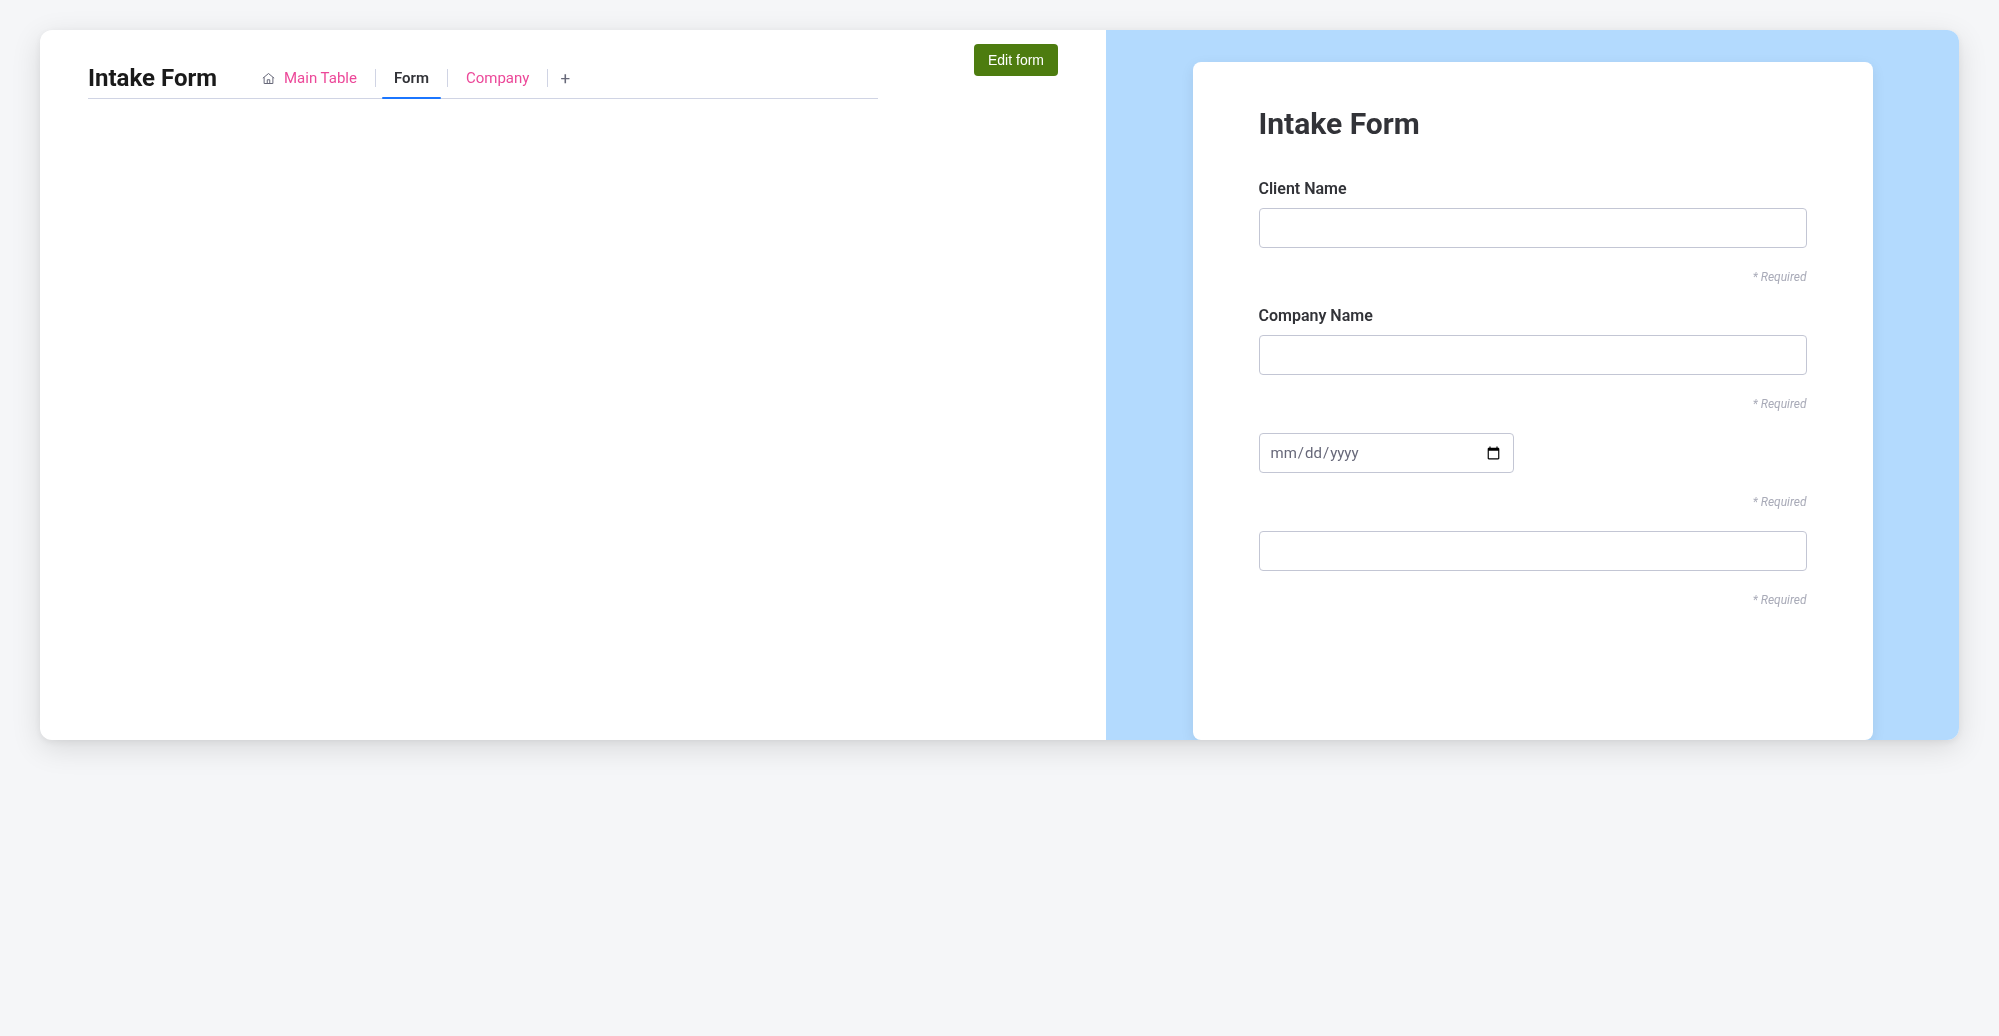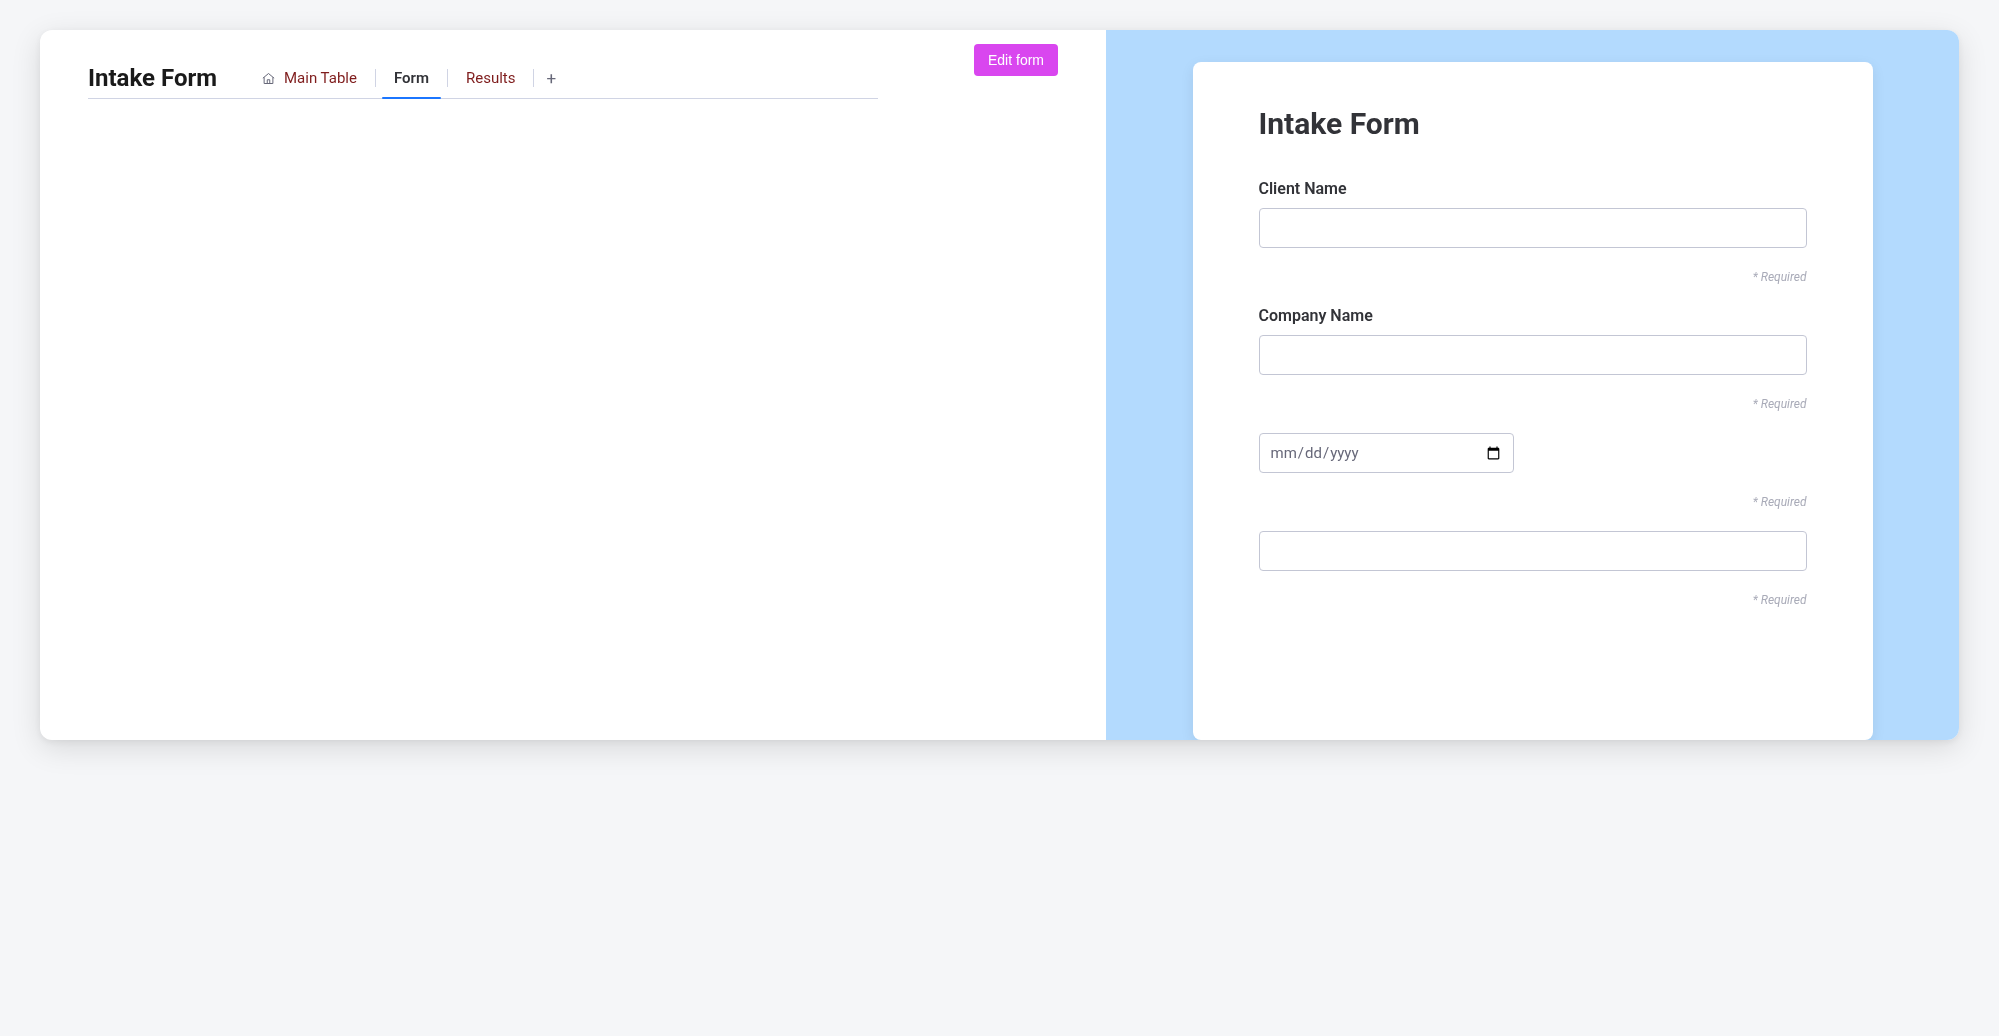--- a/index.html
+++ b/index.html
@@ -39,21 +39,21 @@
     align-items: center;
     height: 100%;
   }
   .tab {
     display: flex;
     align-items: center;
     gap: 8px;
     padding: 0 16px;
     height: 100%;
     font-size: 15px;
-    color: #7f1d1d;
+    color: #ec4899;
     cursor: pointer;
     position: relative;
     white-space: nowrap;
   }
   .tab.active {
     color: #323338;
     font-weight: 600;
     justify-content: flex-end;
   }
   .tab.active::after {
@@ -84,21 +84,21 @@
     border: none;
     border-top: 1px solid #d0d4e4;
     margin: 0;
     width: 790px;
   }
   .edit-row {
     padding: 14px 48px 14px 48px;
     flex: 0 0 auto;
   }
   .btn-primary {
-    background: #d946ef;
+    background: #4d7c0f;
     color: #fff;
     border: none;
     border-radius: 4px;
     padding: 8px 14px;
     font-size: 14px;
     cursor: pointer;
   }
   .canvas {
     background: #b3dafe;
     flex: 1 1 auto;
@@ -175,21 +175,21 @@
             <path d="M10 20 V14 H14 V20"></path>
           </svg>
           <span>Main Table</span>
         </div>
         <div class="tab-sep"></div>
         <div class="tab active">
           <span>Form</span>
         </div>
         <div class="tab-sep"></div>
         <div class="tab">
-          <span>Results</span>
+          <span>Company</span>
         </div>
         <div class="tab-sep"></div>
         <div class="tab-add">+</div>
       </div>
     </div>
     <hr class="tabs-rule">
   </div>
 
   <div class="edit-row">
     <button class="btn-primary">Edit form</button>

